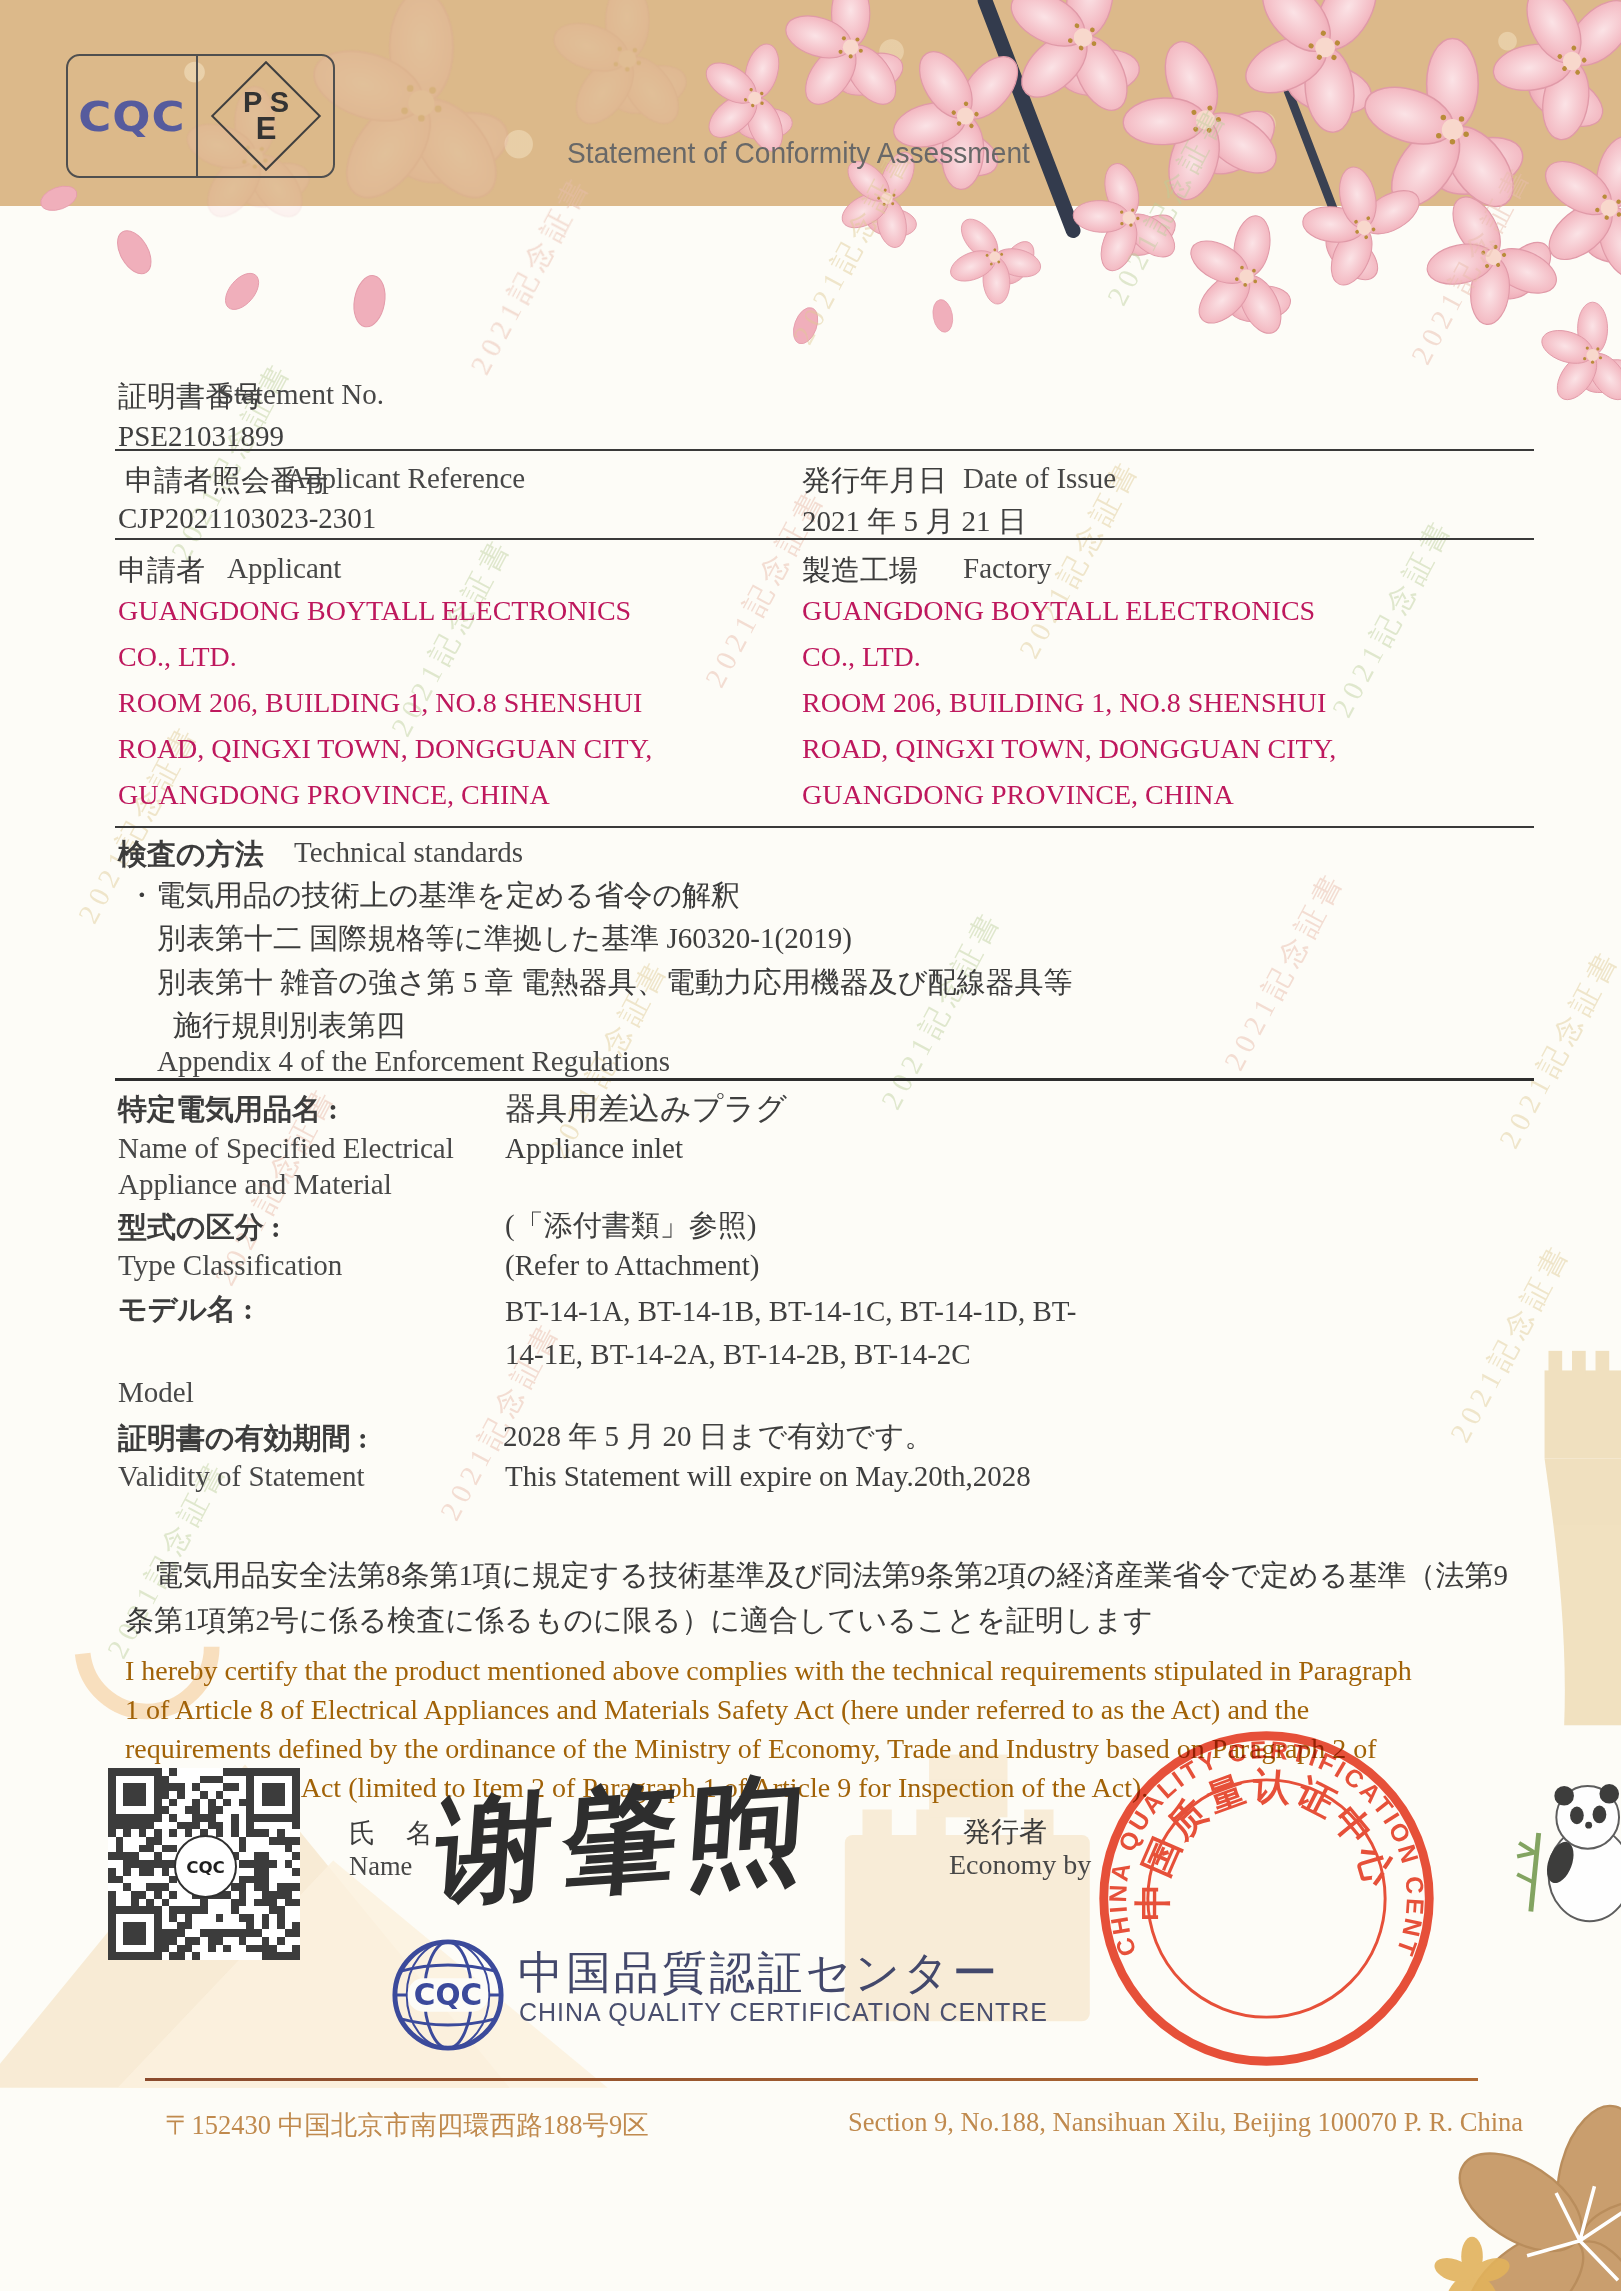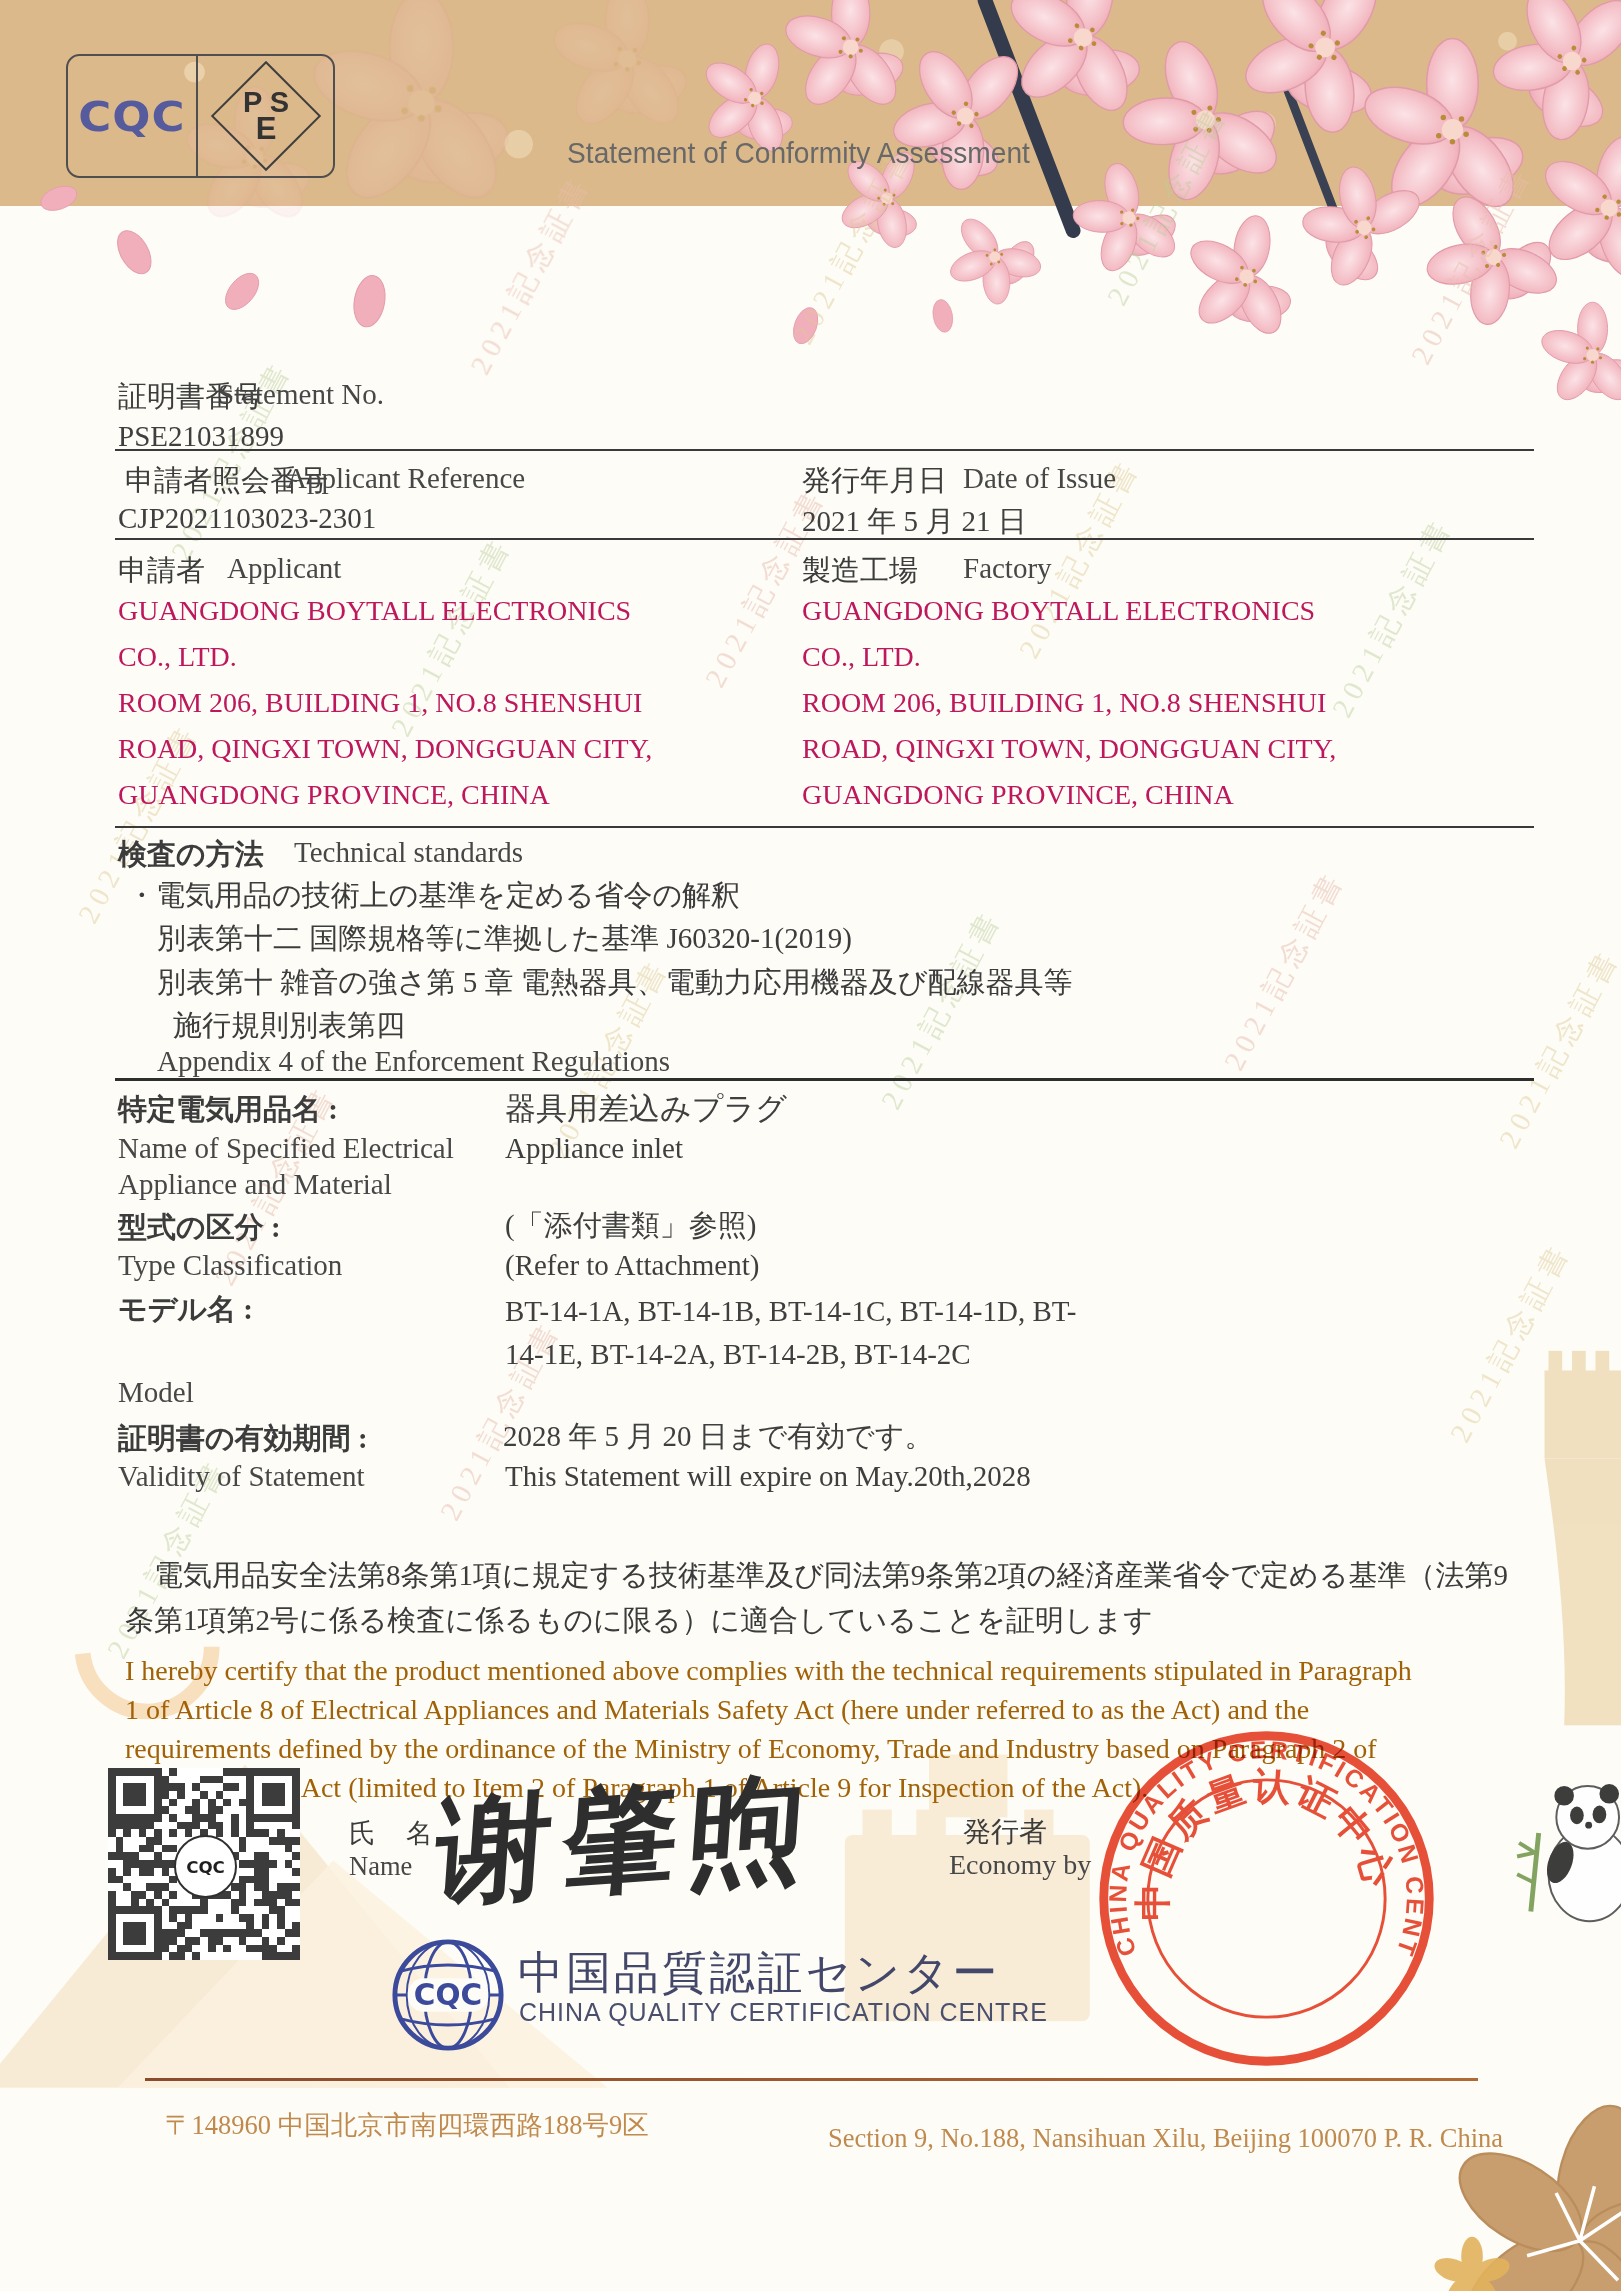--- a/index.html
+++ b/index.html
@@ -940,17 +940,17 @@
     <circle cx="180" cy="180" r="121" fill="none" stroke="#e7432c" stroke-width="3"></circle>
     <text font-family="Liberation Sans,sans-serif" font-size="25" font-weight="bold" fill="#e7432c" letter-spacing="3">
       <textPath href="#ringPath" startOffset="0">CHINA  QUALITY  CERTIFICATION  CENTRE</textPath>
     </text>
     <text font-family="Liberation Sans,sans-serif" font-size="38" font-weight="bold" fill="#e7432c" letter-spacing="4">
       <textPath href="#cnPath" startOffset="8">中国质量认证中心</textPath>
     </text>
   </svg>
 
   <div class="footer-rule"></div>
-  <div class="foot" style="left:165px;">〒148960  中国北京市南四環西路188号9区</div>
-  <div class="foot" style="left:828px;margin-top:16px;">Section 9, No.188, Nansihuan Xilu, Beijing 100070 P. R. China</div>
+  <div class="foot" style="left:165px;">〒152430  中国北京市南四環西路188号9区</div>
+  <div class="foot" style="left:848px;">Section 9, No.188, Nansihuan Xilu, Beijing 100070 P. R. China</div>
 
 </div>
 
 
 </body></html>

